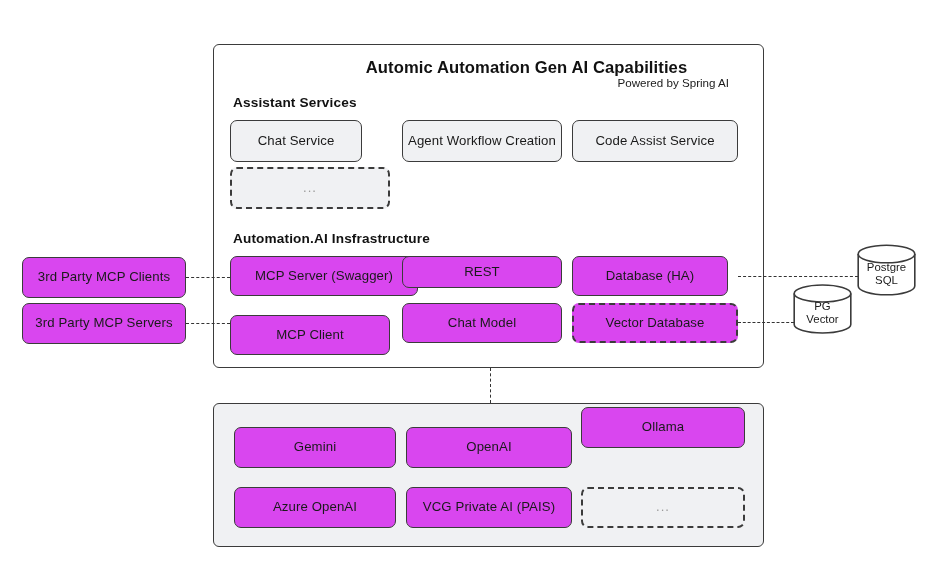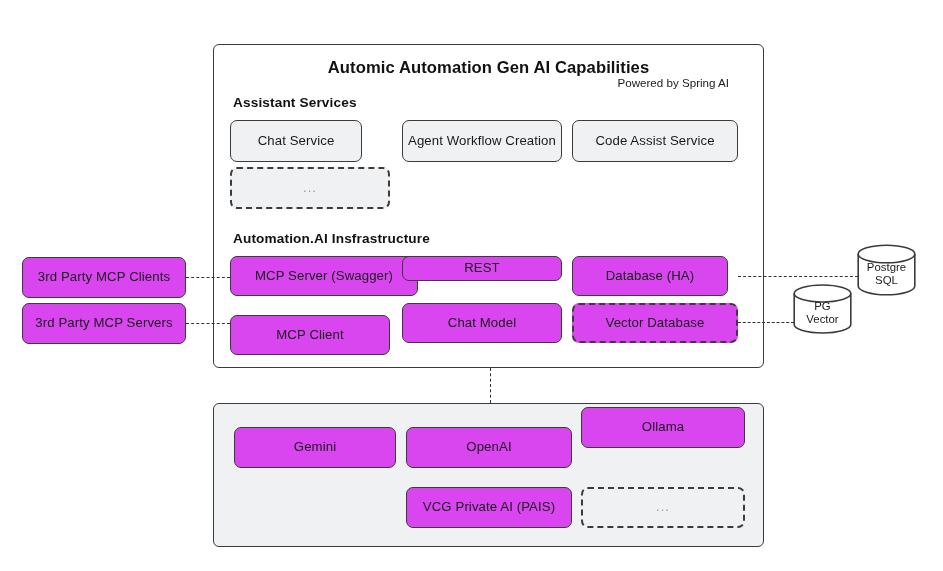--- a/index.html
+++ b/index.html
@@ -75,20 +75,21 @@
   #diagram-title {
     position: absolute;
     left: 213px;
     top: 58px;
     width: 551px;
     text-align: center;
     font-size: 16.6px;
     font-weight: bold;
     color: #111111;
     letter-spacing: 0.1px;
+    padding-left: 38px;
   }
   #powered-by {
     position: absolute;
     left: 213px;
     top: 76px;
     width: 516px;
     text-align: right;
     font-size: 11.6px;
     color: #1a1a1a;
   }
@@ -143,21 +144,21 @@
 
   <div class="node filled" style="left:230px; top:120px; width:132px; height:42px;">Chat Service</div>
   <div class="node filled" style="left:402px; top:120px; width:160px; height:42px;">Agent Workflow Creation</div>
   <div class="node filled" style="left:572px; top:120px; width:166px; height:42px;">Code Assist Service</div>
 
   <div class="node filled dashed dots" style="left:230px; top:167px; width:160px; height:42px;">...</div>
 
   <div class="section-heading" id="infra-heading">Automation.AI Insfrastructure</div>
 
   <div class="node" style="left:230px; top:256px; width:188px; height:40px;">MCP Server (Swagger)</div>
-  <div class="node" style="left:402px; top:256px; width:160px; height:25px;">REST</div>
+  <div class="node" style="left:402px; top:256px; width:160px; height:32px;">REST</div>
   <div class="node" style="left:572px; top:256px; width:156px; height:40px;">Database (HA)</div>
 
   <div class="node" style="left:230px; top:303px; width:160px; height:40px;margin-top:12px;">MCP Client</div>
   <div class="node" style="left:402px; top:303px; width:160px; height:40px;">Chat Model</div>
   <div class="node dashed" style="left:572px; top:303px; width:166px; height:40px;">Vector Database</div>
 
   <div class="node" style="left:22px; top:257px; width:164px; height:41px;">3rd Party MCP Clients</div>
   <div class="node" style="left:22px; top:303px; width:164px; height:41px;">3rd Party MCP Servers</div>
 
   <div class="dash-h" style="left:186px; top:277px; width:44px;"></div>
@@ -189,16 +190,17 @@
       <span>Vector</span>
     </div>
   </div>
 
   <div class="panel" id="providers-panel"></div>
 
   <div class="node" style="left:234px; top:427px; width:162px; height:41px;">Gemini</div>
   <div class="node" style="left:406px; top:427px; width:166px; height:41px;">OpenAI</div>
   <div class="node" style="left:581px; top:407px; width:164px; height:41px;">Ollama</div>
 
+  <div class="node" style="left:234px; top:487px; width:162px; height:41px;">Azure OpenAI</div>
   <div class="node" style="left:406px; top:487px; width:166px; height:41px;">VCG Private AI (PAIS)</div>
   <div class="node dashed dots" style="left:581px; top:487px; width:164px; height:41px; background:#f0f1f3;">...</div>
 
 </div>
 
 </body></html>

